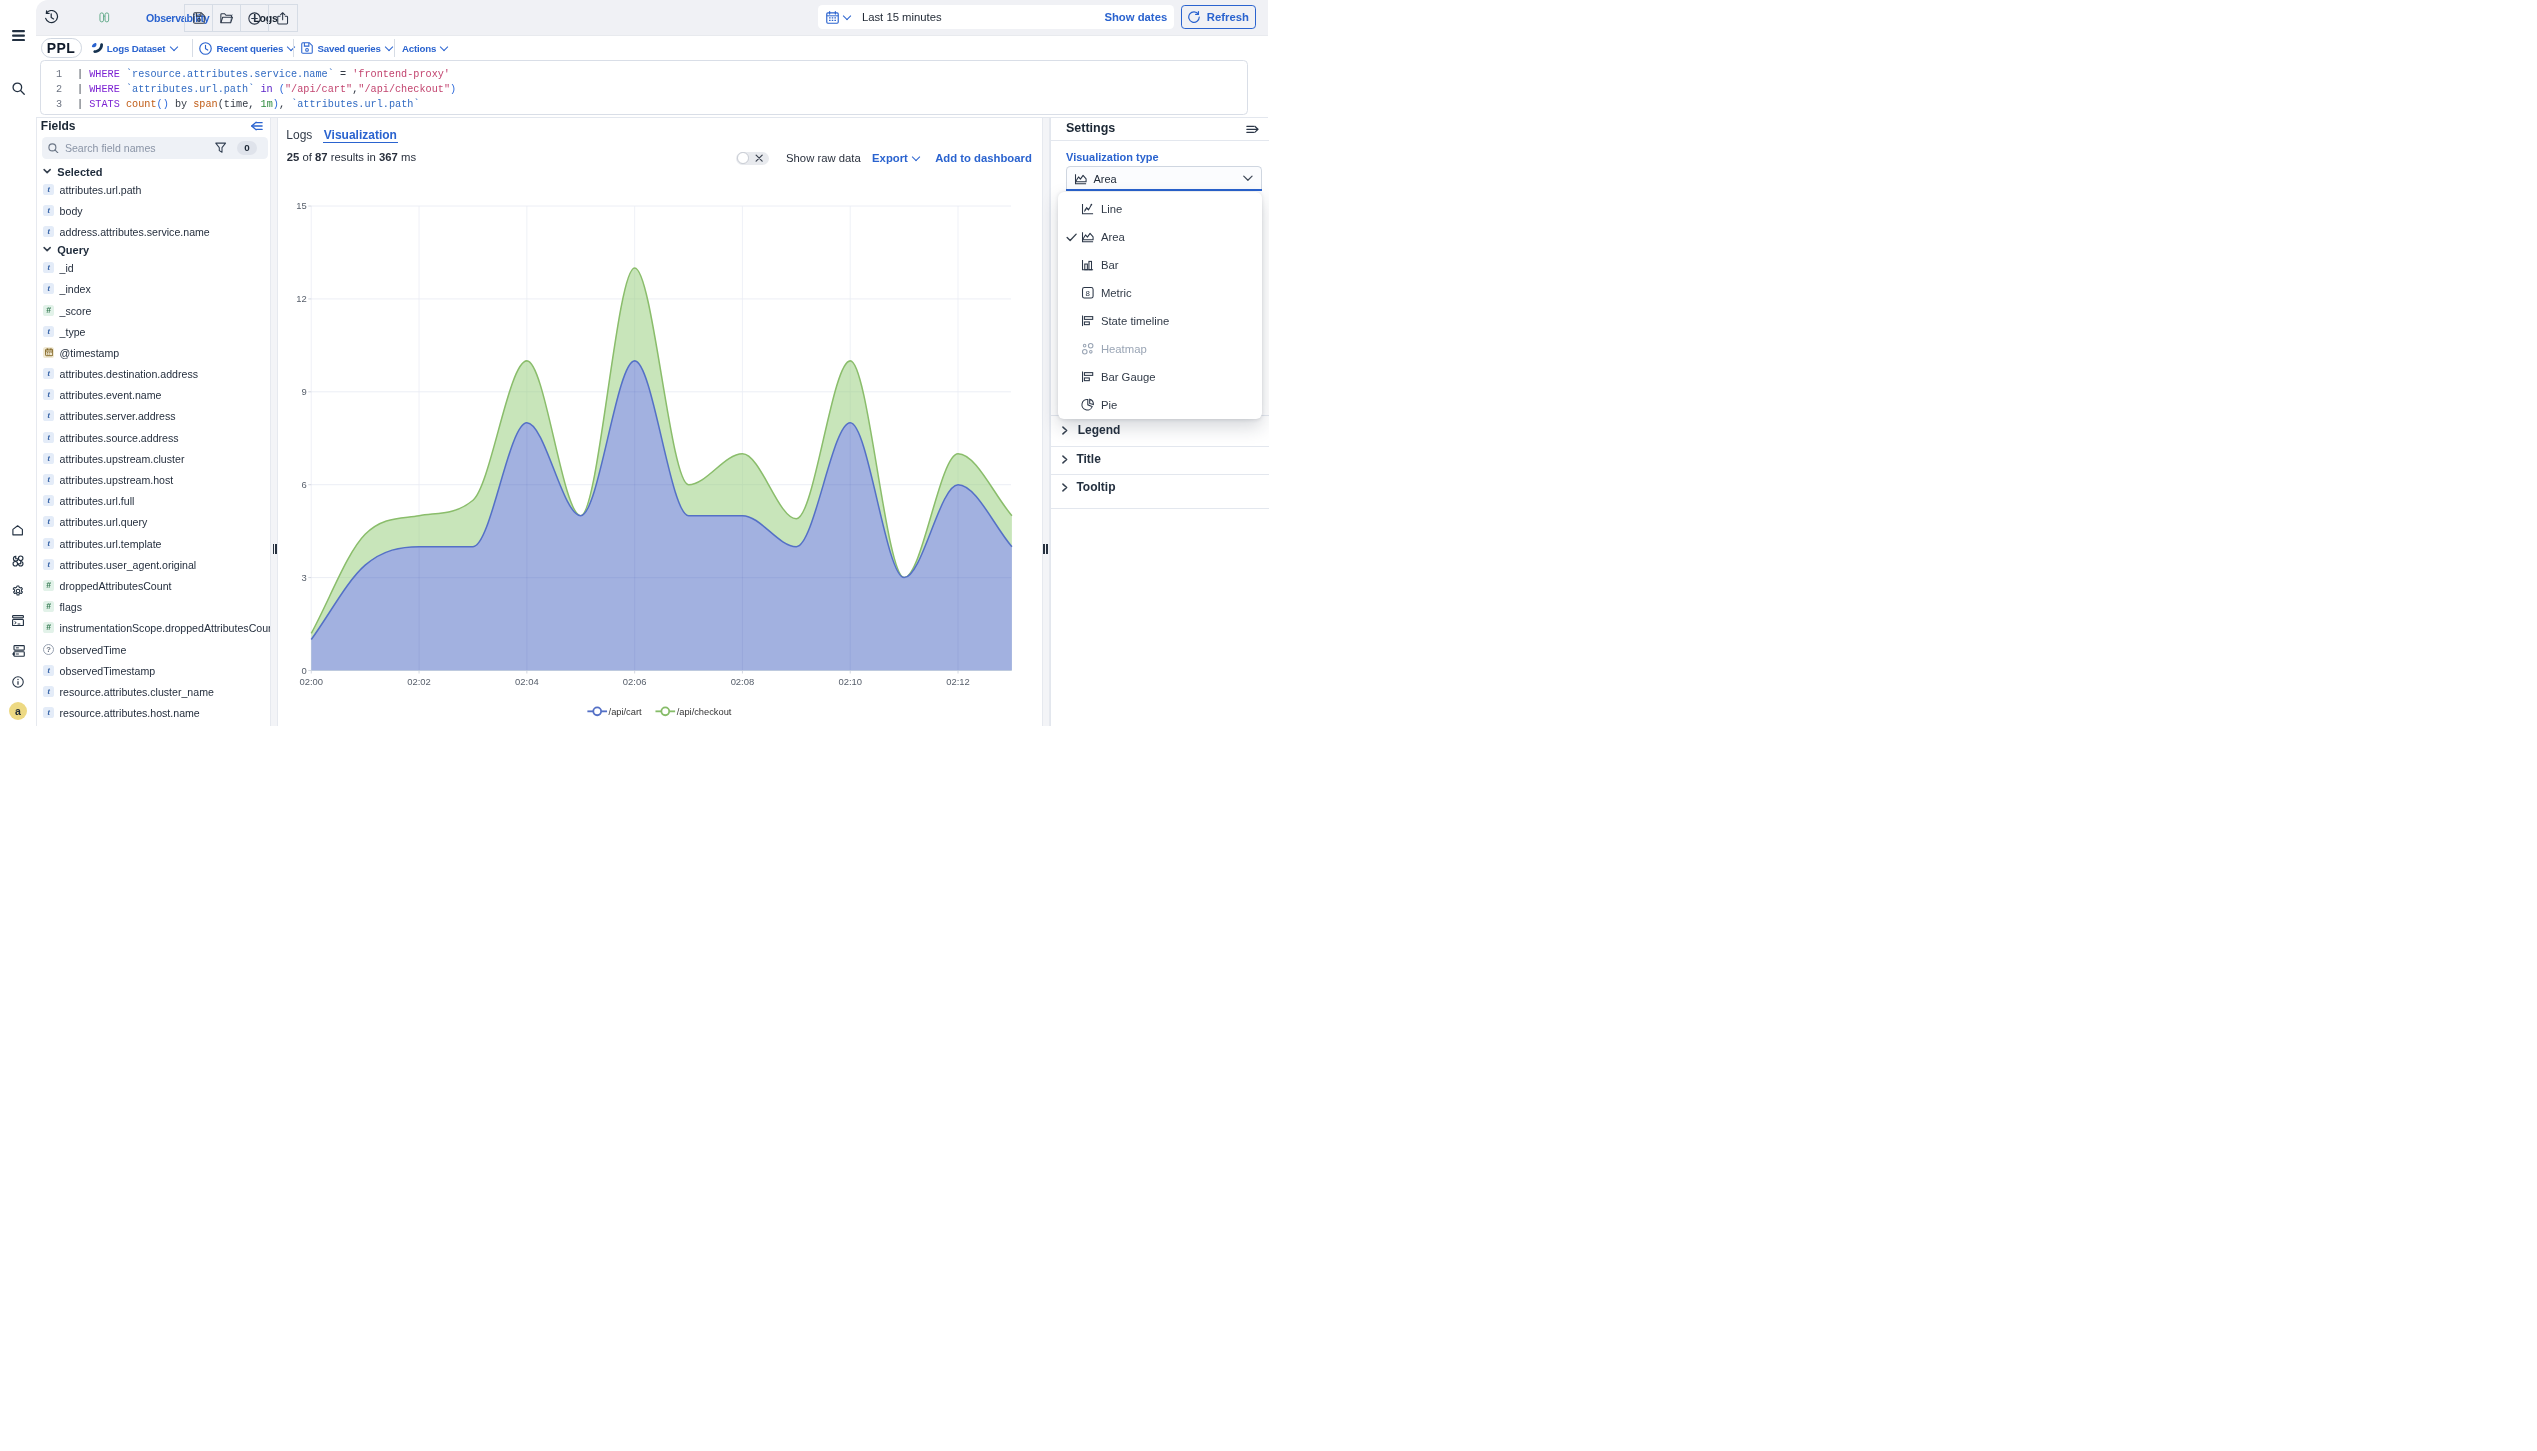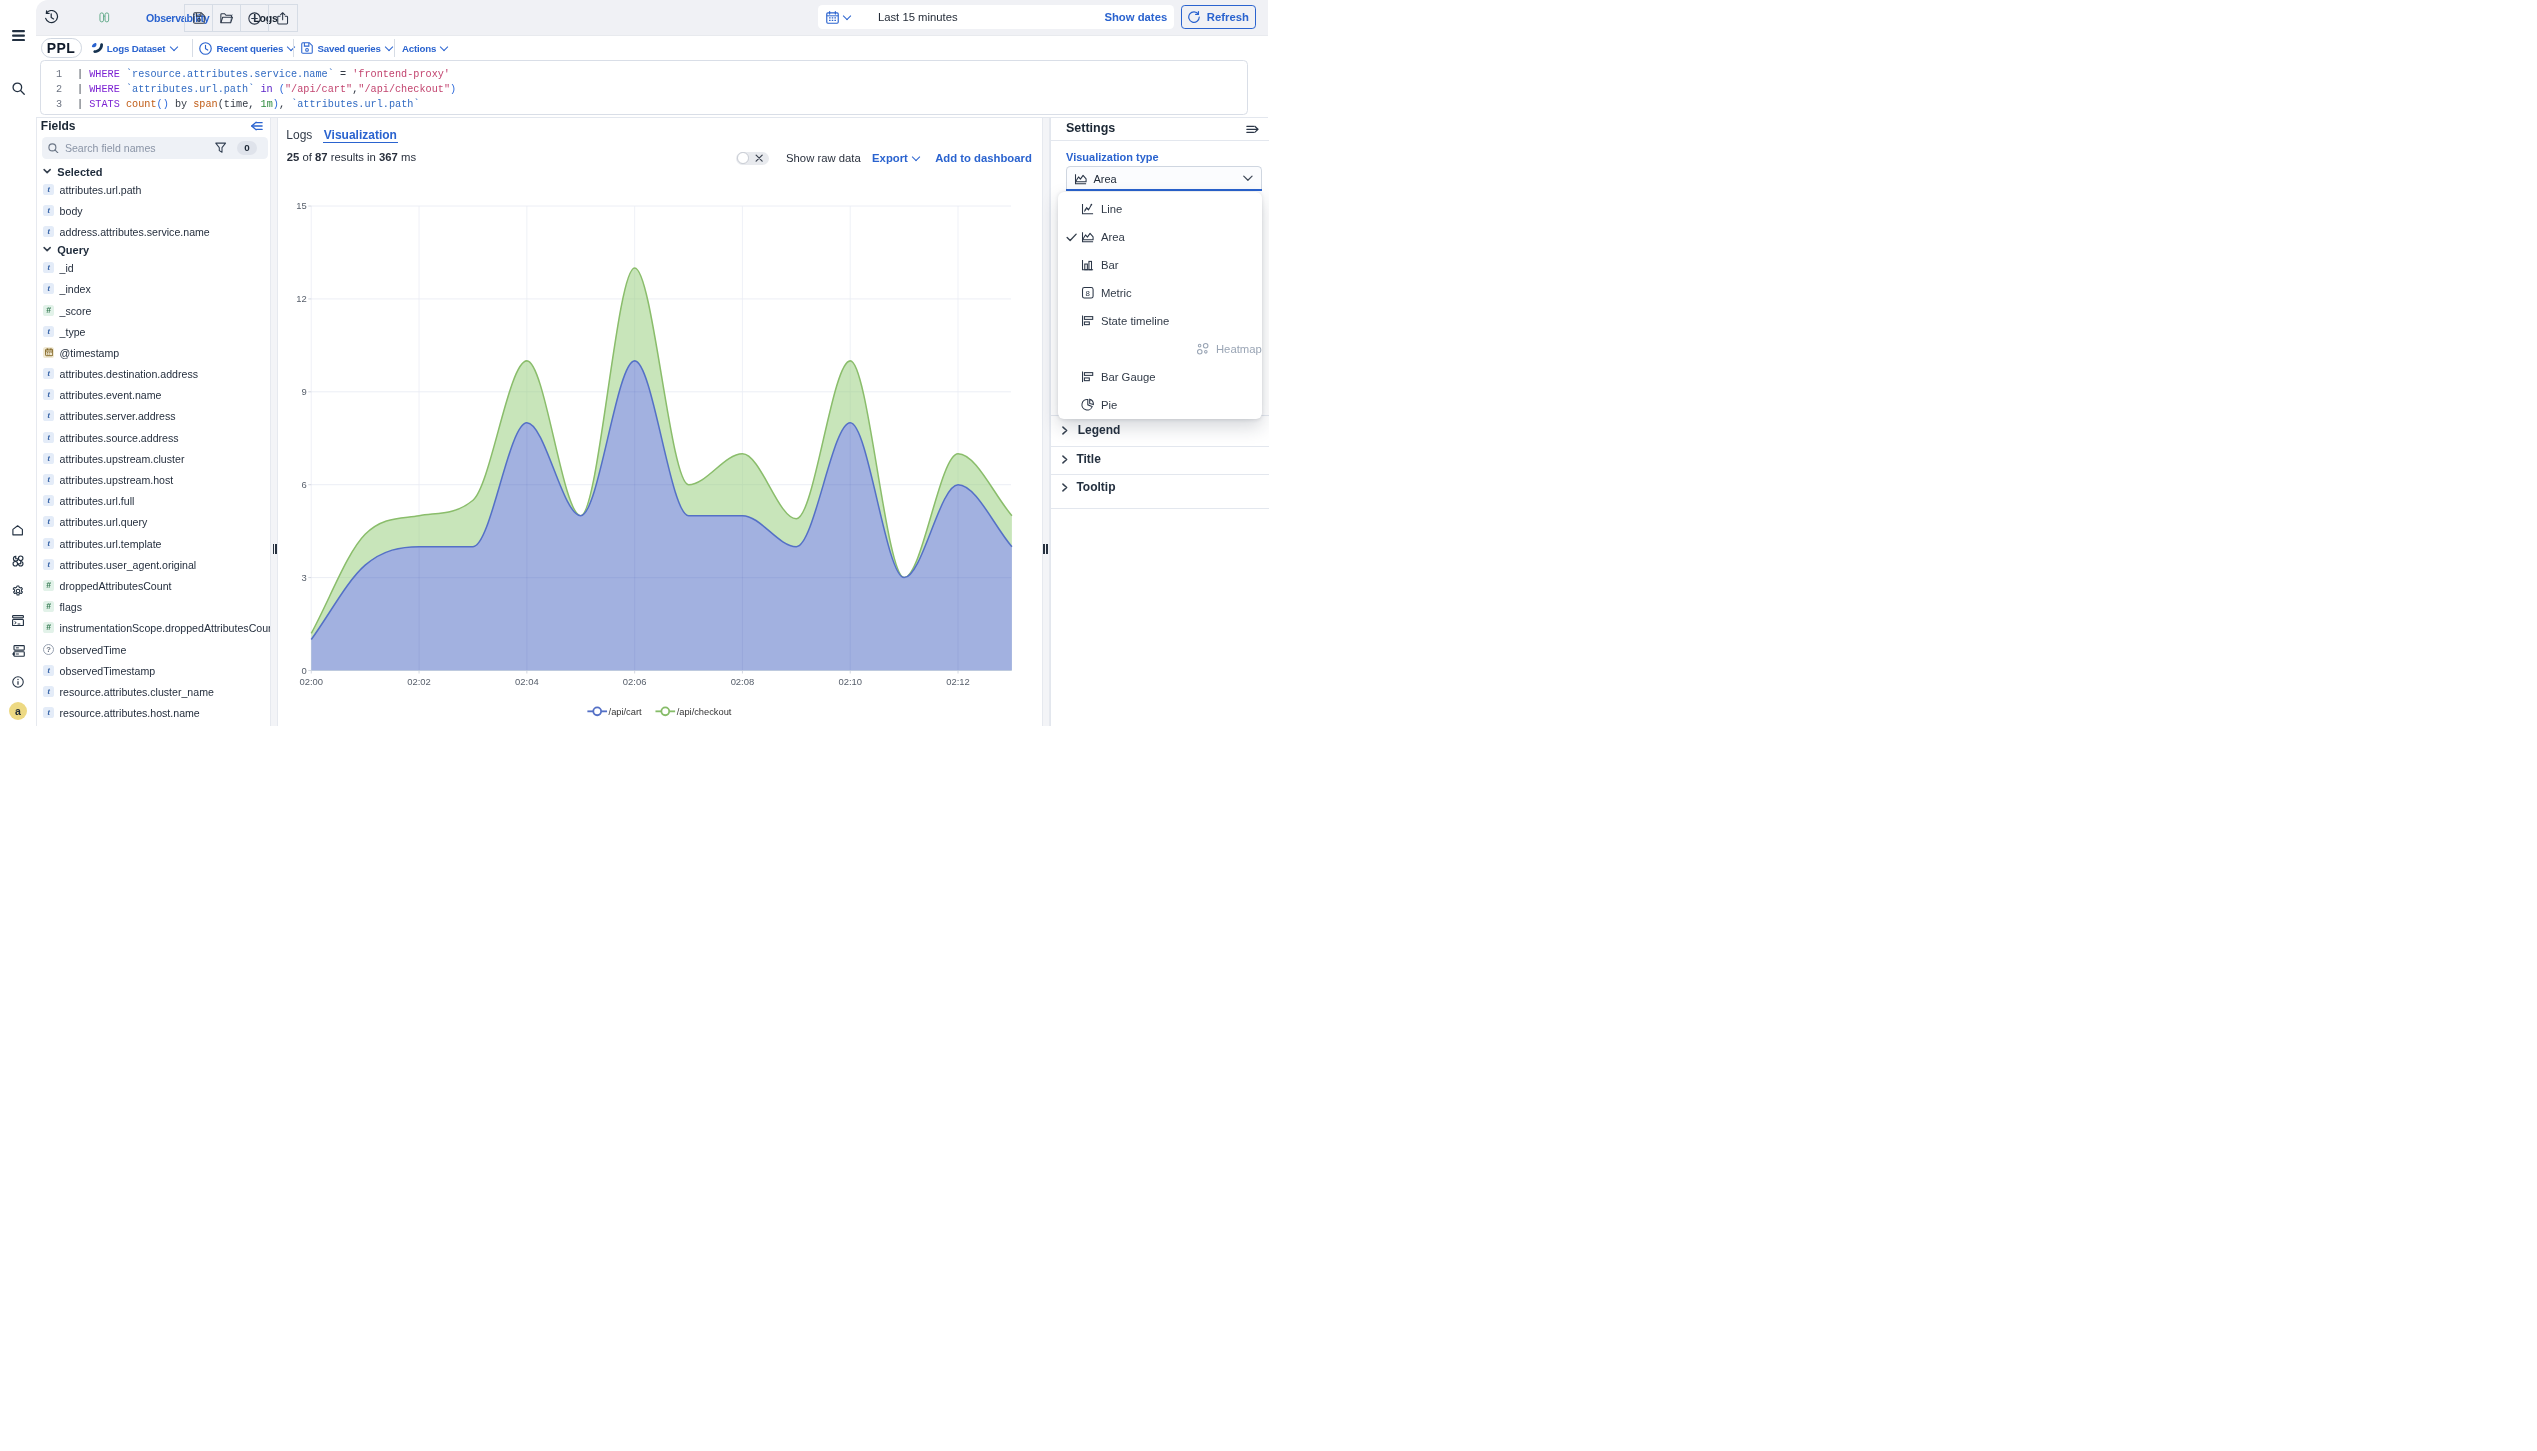--- a/index.html
+++ b/index.html
@@ -66,21 +66,21 @@
 .results{position:absolute;top:33px;left:8.7px;font-size:11.3px;color:#29303d;}
 .ctrl{position:absolute;top:33px;height:14.4px;display:flex;align-items:center;font-size:11.3px;}
 
 .set-title{position:absolute;left:15px;top:3px;font-size:12.5px;font-weight:700;color:#1b2734;}
 .set-div{position:absolute;left:0;width:219px;height:0.8px;background:#e3e7ee;}
 .sec{position:absolute;left:10.2px;display:flex;align-items:center;font-weight:700;font-size:12px;color:#24303f;}
 .popover{position:absolute;left:6.8px;top:74px;width:204px;height:227px;background:#fff;border-radius:6px;
  box-shadow:0 0.8px 3.8px rgba(30,40,60,.12),0 7.6px 18px rgba(30,40,60,.18);z-index:10;padding-top:3px;}
 .vrow{height:28px;display:flex;align-items:center;font-size:11.3px;color:#313a47;}
 .vrow .ic{width:13.6px;margin-left:23.5px;margin-right:6px;display:flex;}
-.vrow.dis{color:#9aa5b5;justify-content:flex-end;}
+.vrow.dis{color:#9aa5b5;}
 </style></head>
 <body>
 <div id="app">
 <div class="sidebar">
  <div class="sb-ico" style="top:30px">
         <svg width="13" height="11.3" viewBox="0 0 17 15">
           <g fill="#223041">
             <rect y="0" width="17" height="3" rx="1"></rect>
             <rect y="6" width="17" height="3" rx="1"></rect>
             <rect y="12" width="17" height="3" rx="1"></rect>
@@ -185,21 +185,21 @@
         </div>
  </div>
  <div class="timebar">
   <svg style="margin-left:7.6px" width="13" height="13" viewBox="0 0 17 17" fill="none" stroke="#2a63cf" stroke-width="1.5">
           <rect x="1" y="2.5" width="15" height="13.5" rx="1.5"></rect>
           <path d="M1 6.3 H16" stroke-width="1.3"></path>
           <path d="M4.8 0.8 V4 M12.2 0.8 V4" stroke-linecap="round"></path>
           <path d="M4 9 h2 M7.5 9 h2 M11 9 h2 M4 12.3 h2 M7.5 12.3 h2 M11 12.3 h2" stroke-width="1.6"></path>
         </svg>
   <span class="caret" style="margin-left:5.3px"></span>
-  <span class="txt" style="margin-left:28px">Last 15 minutes</span>
+  <span class="txt" style="margin-left:12px">Last 15 minutes</span>
   <span class="showdates">Show dates</span>
  </div>
  <div class="refresh">
   <svg width="12" height="12" viewBox="0 0 16 16" fill="none" stroke="#2a63cf" stroke-width="1.6">
           <path d="M13.8 4.2 A7 7 0 1 0 15 8" stroke-linecap="round"></path>
           <path d="M13.9 0.8 V4.5 H10.2" stroke-linecap="round" stroke-linejoin="round"></path>
         </svg>
   <span style="width:6.8px"></span>Refresh
  </div>
 </div>

